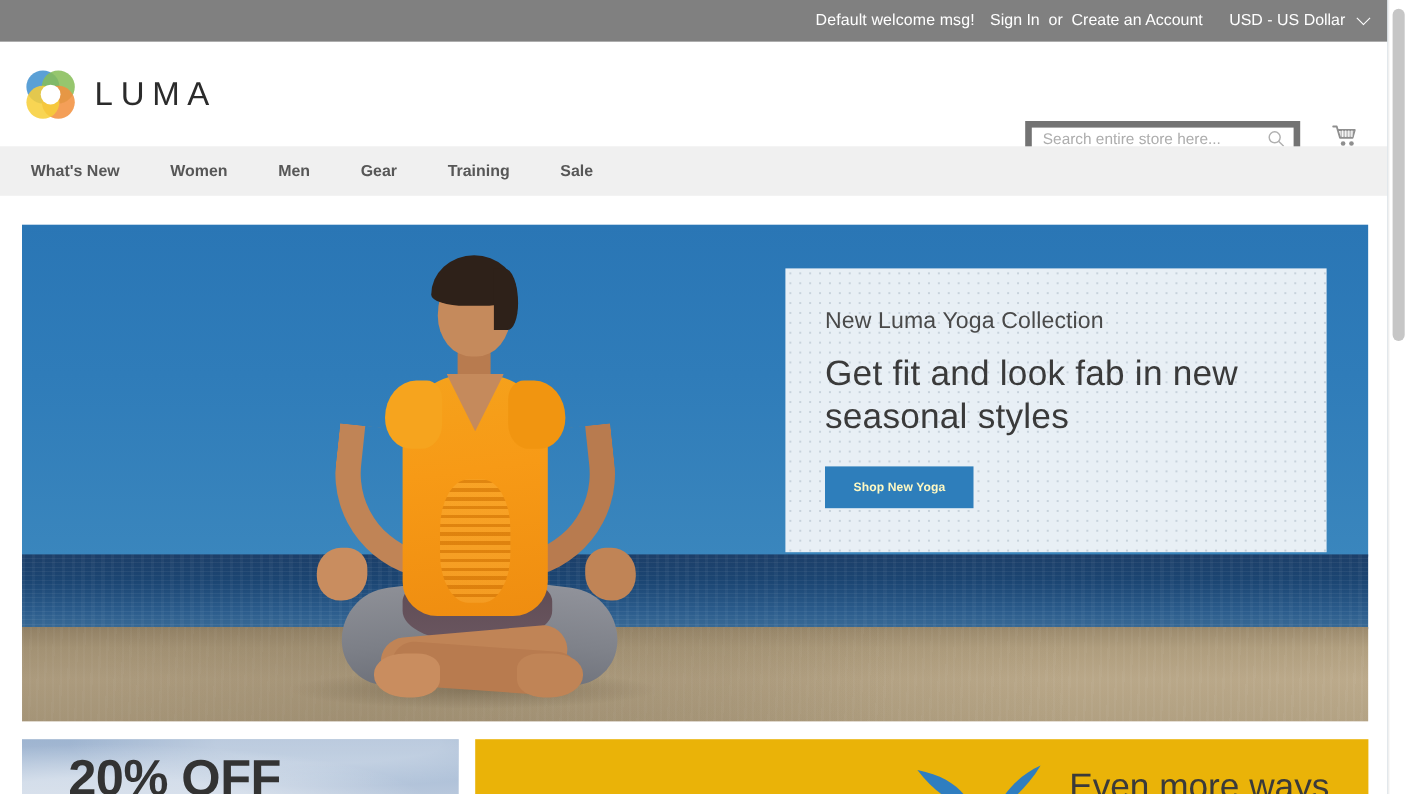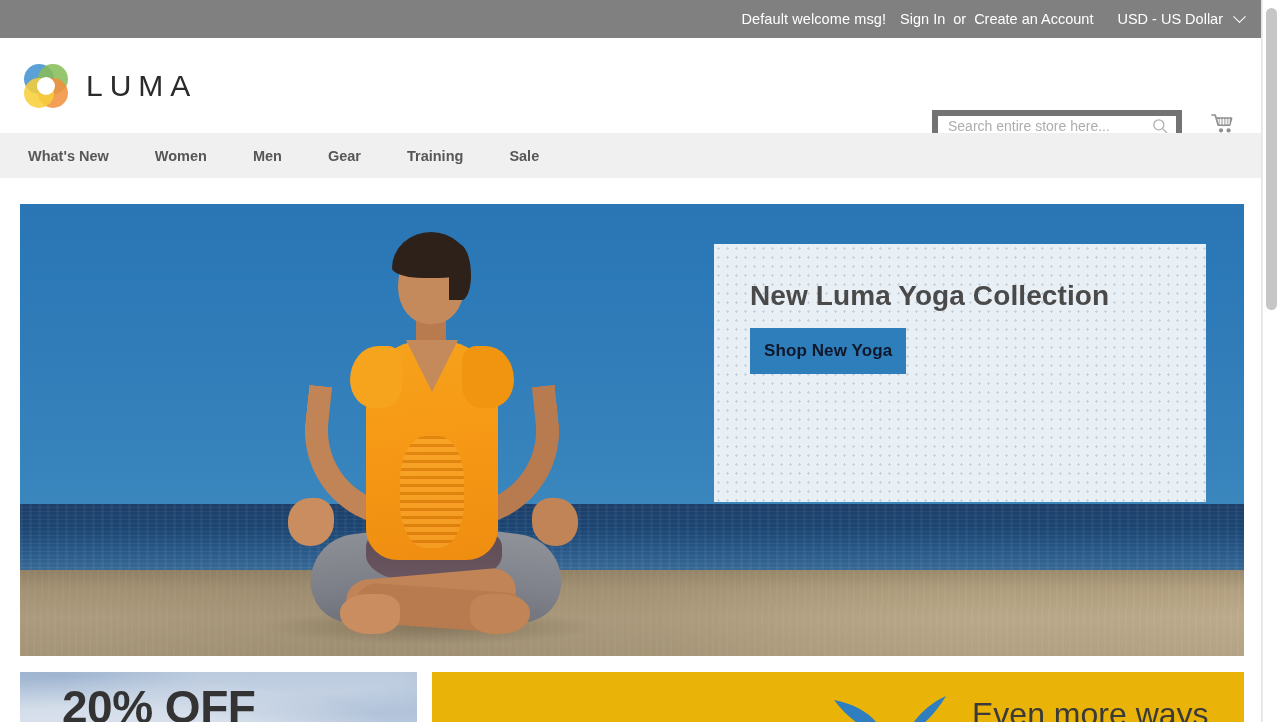--- a/index.html
+++ b/index.html
@@ -219,31 +219,31 @@
   
   .hero-panel {
     position: absolute; left: 694px; top: 40px;
     width: 492px; height: 258px;
     background: #e8eff5;
     background-image: radial-gradient(rgba(150,168,182,.40) 1px, rgba(0,0,0,0) 1.2px);
     background-size: 9px 9px;
     padding: 36px 38px 0 36px;
   }
   .hero-eyebrow {
-    font-size: 28px; color: #4a4a4a; font-weight: 700; letter-spacing: .1px;
+    font-size: 21px; color: #4a4a4a; font-weight: 400; letter-spacing: .1px;
     margin-bottom: 16px;
   }
   .hero-title {
     font-size: 32px; line-height: 39px; color: #3a3a3a; font-weight: 400;
     letter-spacing: .2px; margin-bottom: 26px;
   }
   .hero-btn {
-    display: inline-block; background: #2e7ebb; color: #0f172a;
-    font-size: 17px; font-weight: bold; letter-spacing: .1px;
-    padding: 13px 14px; border: none; cursor: pointer;
+    display: inline-block; background: #2e7ebb; color: #fef9c3;
+    font-size: 11px; font-weight: bold; letter-spacing: .1px;
+    padding: 13px 26px; border: none; cursor: pointer;
     font-family: "Liberation Sans", sans-serif;
   }
 
   
   .promo-row { position: absolute; left: 20px; top: 672px; width: 996px; height: 50px; }
   .promo {
     position: absolute; top: 0; height: 50px; overflow: hidden;
   }
   .promo-left {
     left: 0; width: 397px;
@@ -379,20 +379,21 @@
       <div class="fig-sleeve-r"></div>
       <div class="fig-neck"></div>
       <div class="fig-collar"></div>
       <div class="fig-head"></div>
       <div class="fig-hair"></div>
       <div class="fig-hair2"></div>
     </div>
 
     <div class="hero-panel">
       <div class="hero-eyebrow">New Luma Yoga Collection</div>
+      <div class="hero-title">Get fit and look fab in new seasonal styles</div>
       <button class="hero-btn">Shop New Yoga</button>
     </div>
   </div>
 
   <div class="promo-row">
     <a class="promo promo-left" href="#">
       <span class="promo-left-text">20% OFF</span>
     </a>
     <a class="promo promo-right" href="#">
       <span class="promo-graphic">

